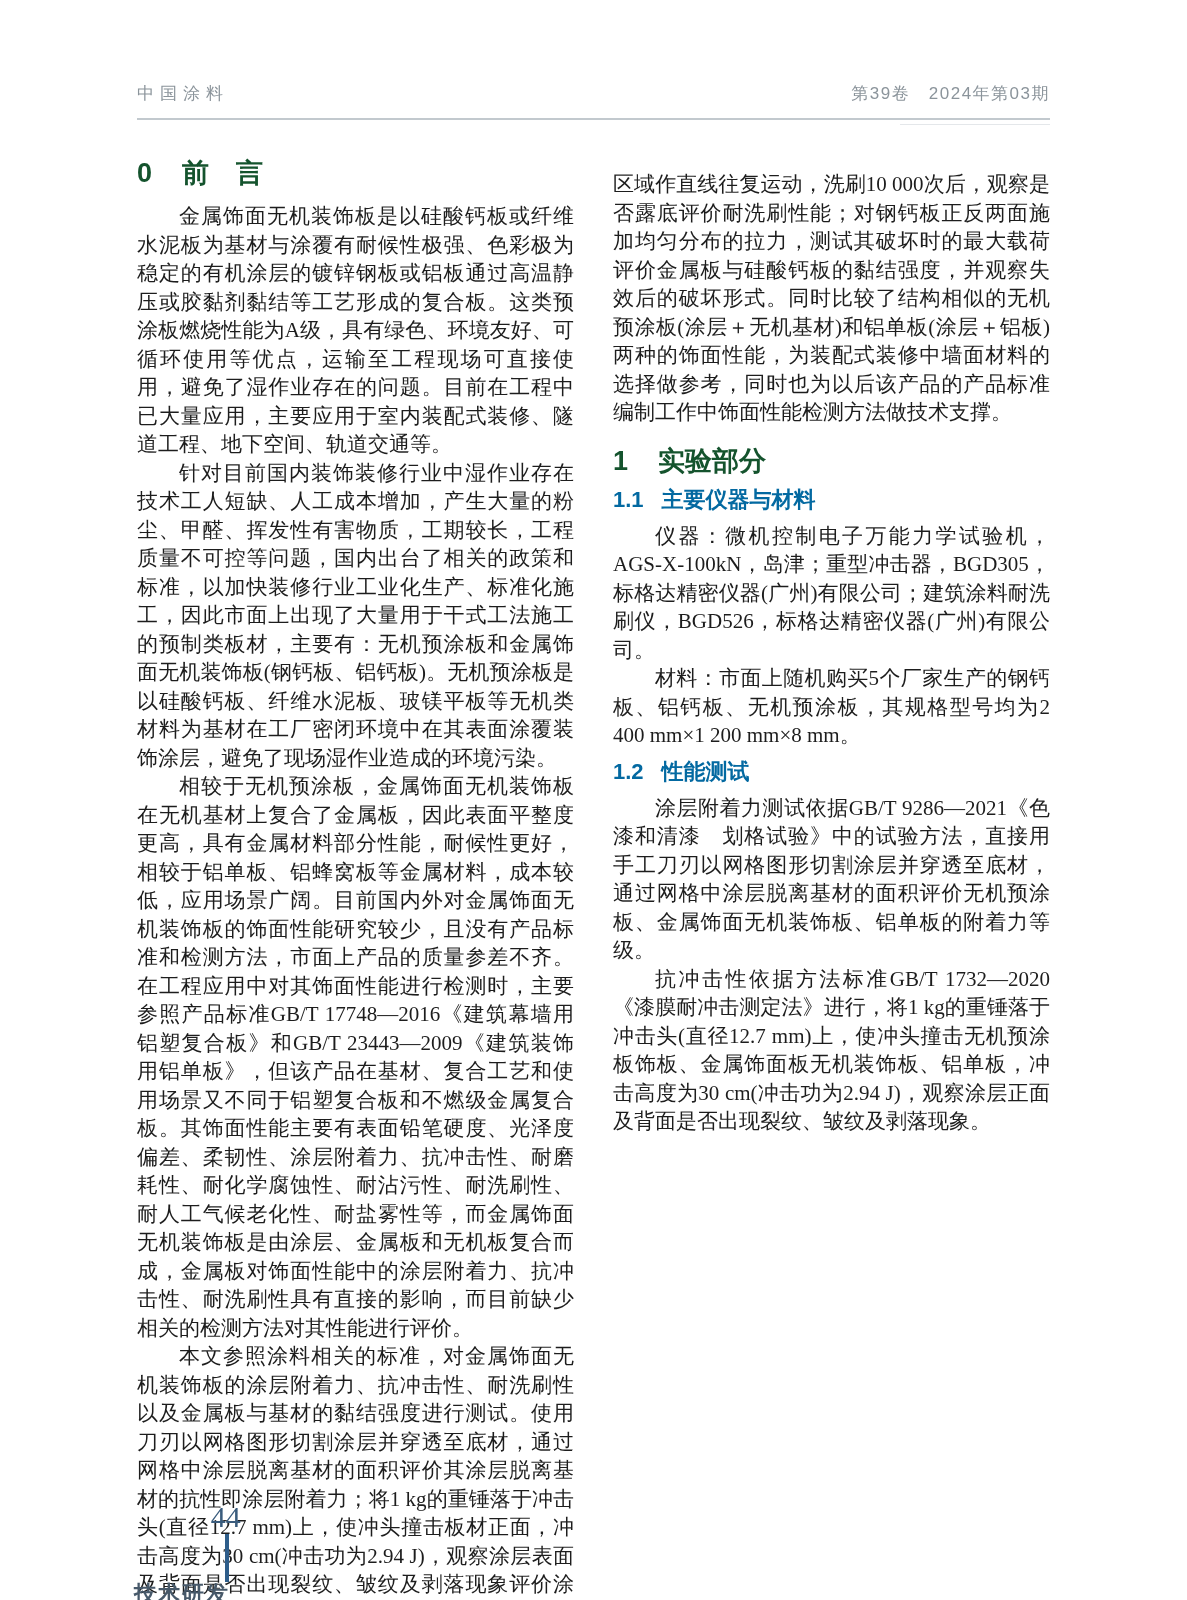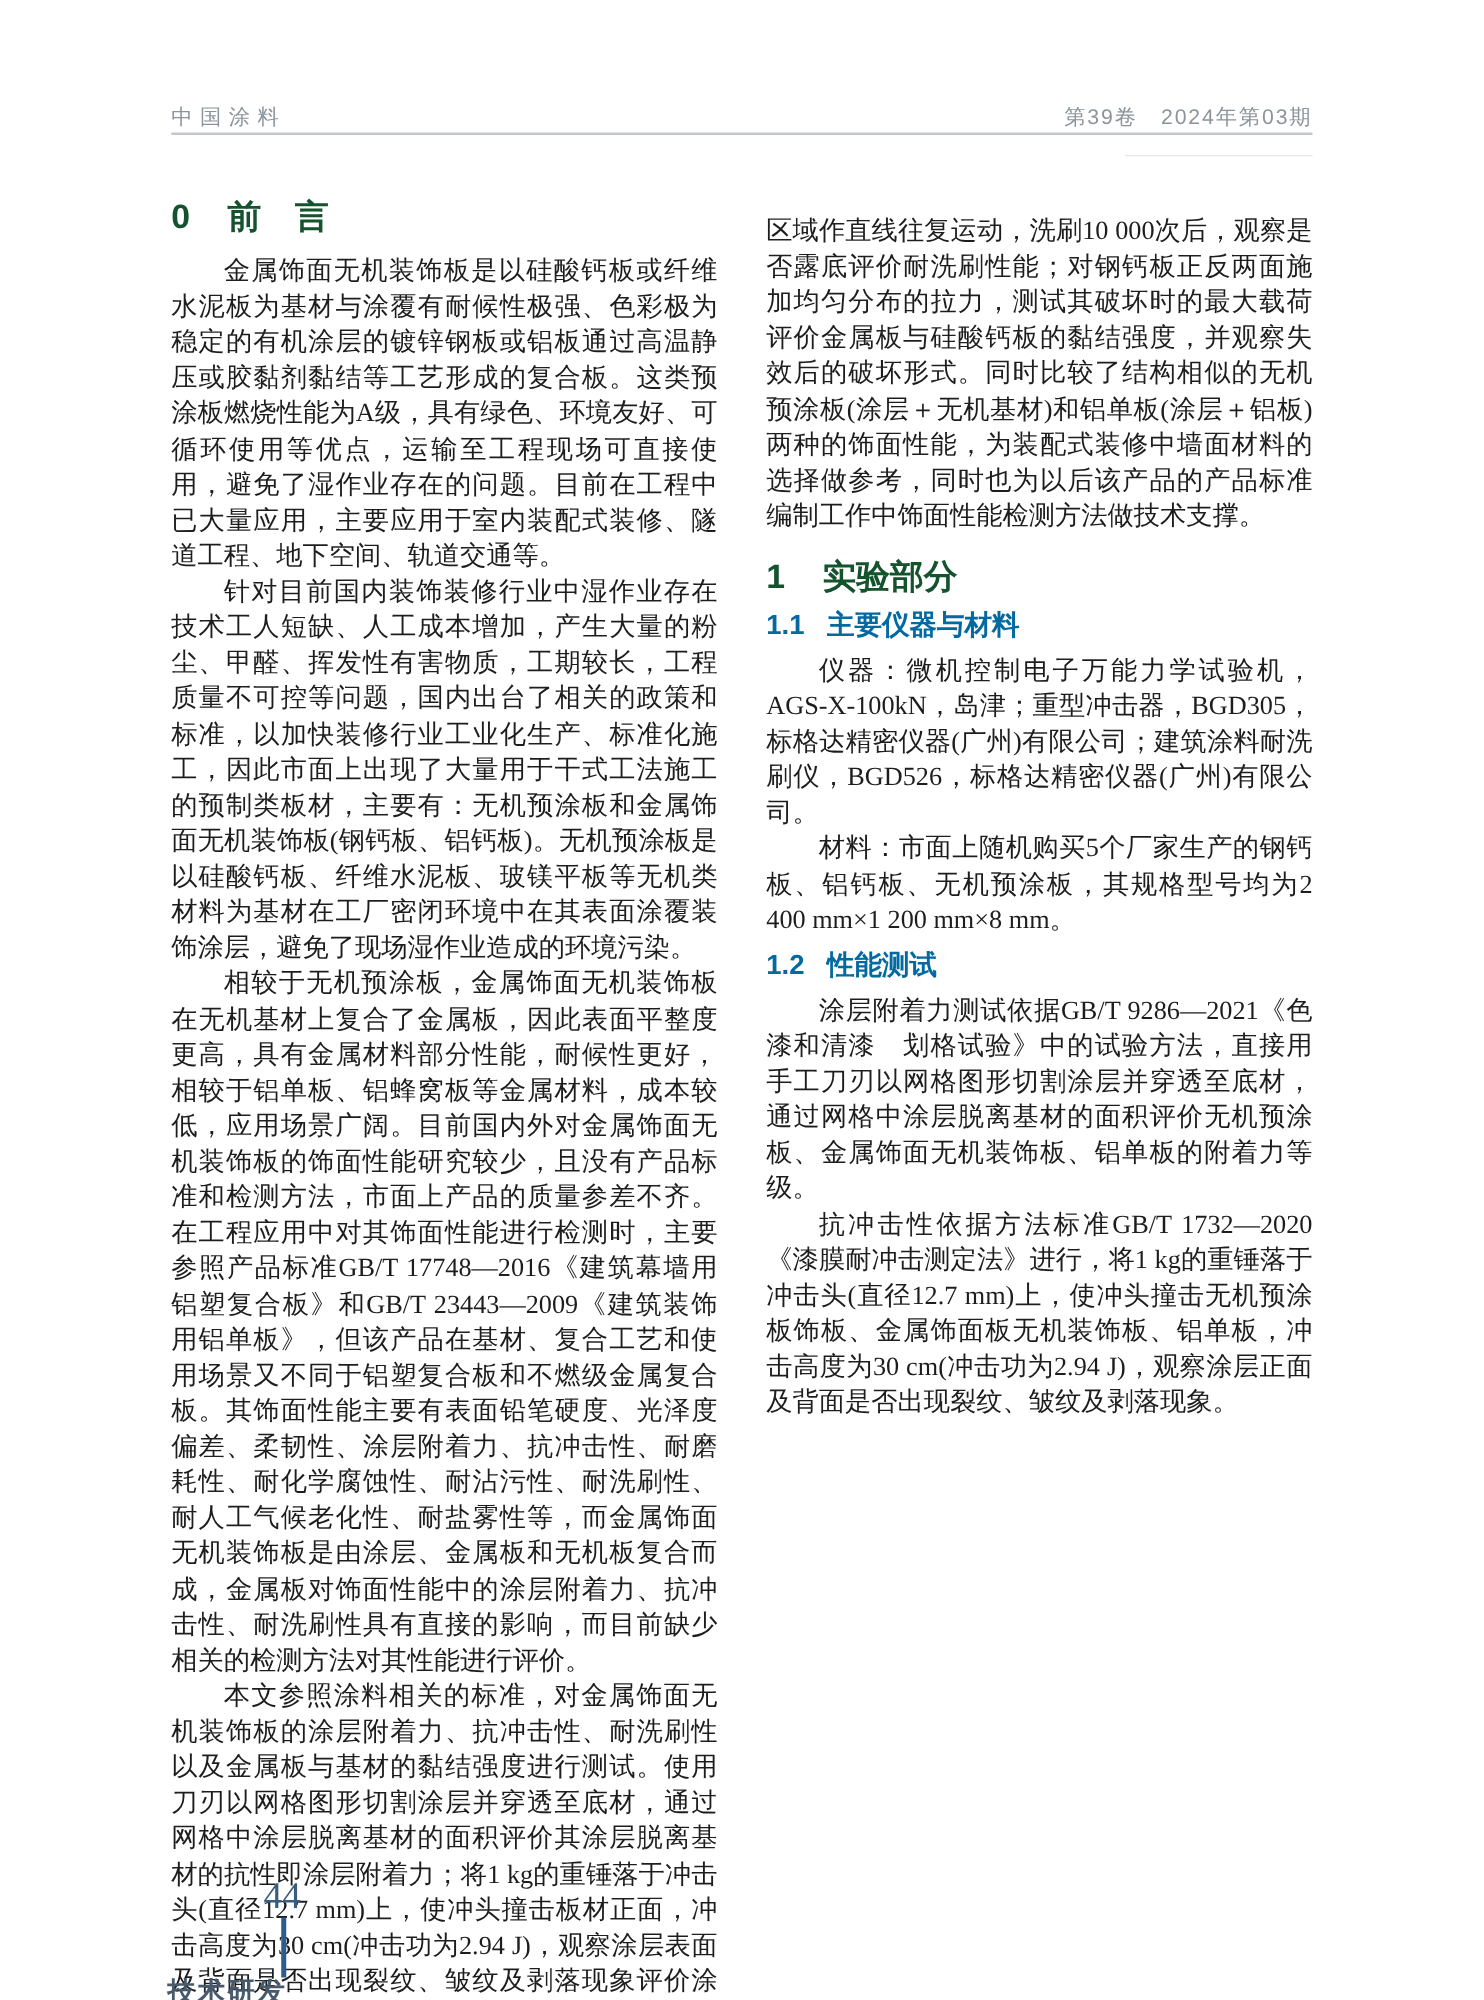--- a/index.html
+++ b/index.html
@@ -6,21 +6,21 @@
   .page {
     position:relative; width:1187px; height:1600px;
     background:#ffffff; overflow:hidden;
     font-family:"Liberation Serif", serif;
   }
 
   
   .header {
     position:absolute; left:137px; right:137px; top:82px;
     display:flex; justify-content:space-between; align-items:center;
-    padding-bottom:1px; border-bottom:2px solid #c2c9ce;
+    padding-bottom:13px; border-bottom:2px solid #c2c9ce;
     color:#8b949b; font-family:"Liberation Sans", sans-serif;
   }
   .header .journal { font-size:17px; letter-spacing:6px; }
   .header .issue   { font-size:17px; letter-spacing:1.5px; }
   .header-subline {
     position:absolute; right:137px; top:124px; width:150px;
     border-top:1px solid #e4e7ea;
   }
 
   

